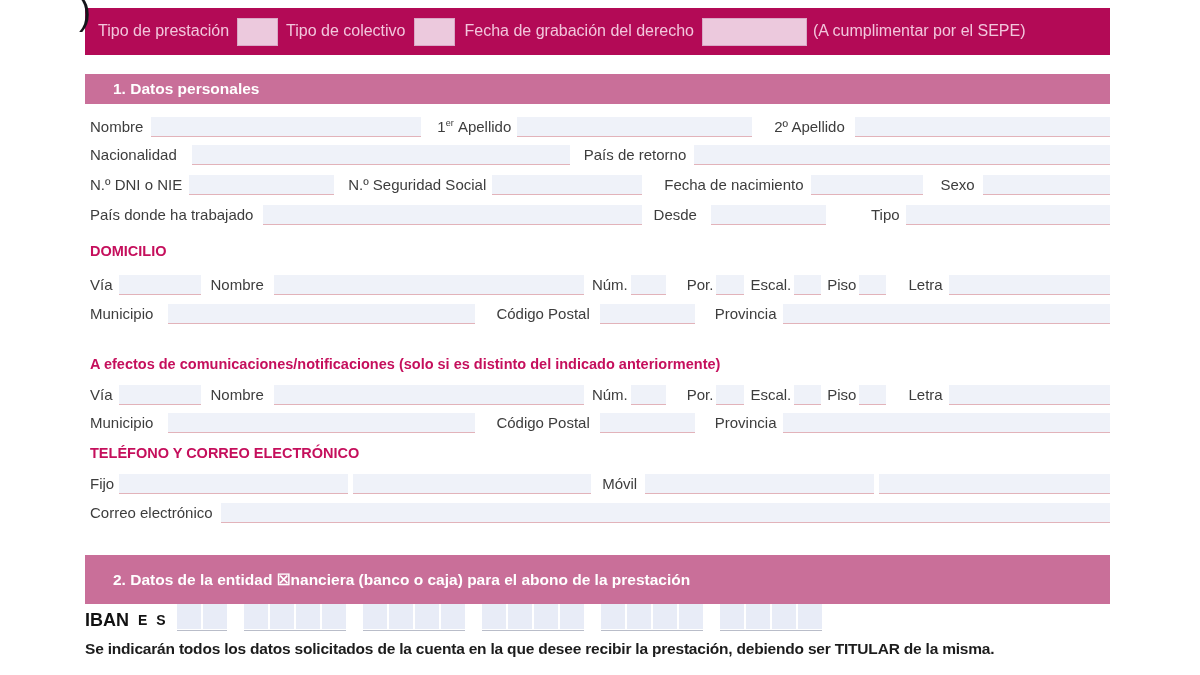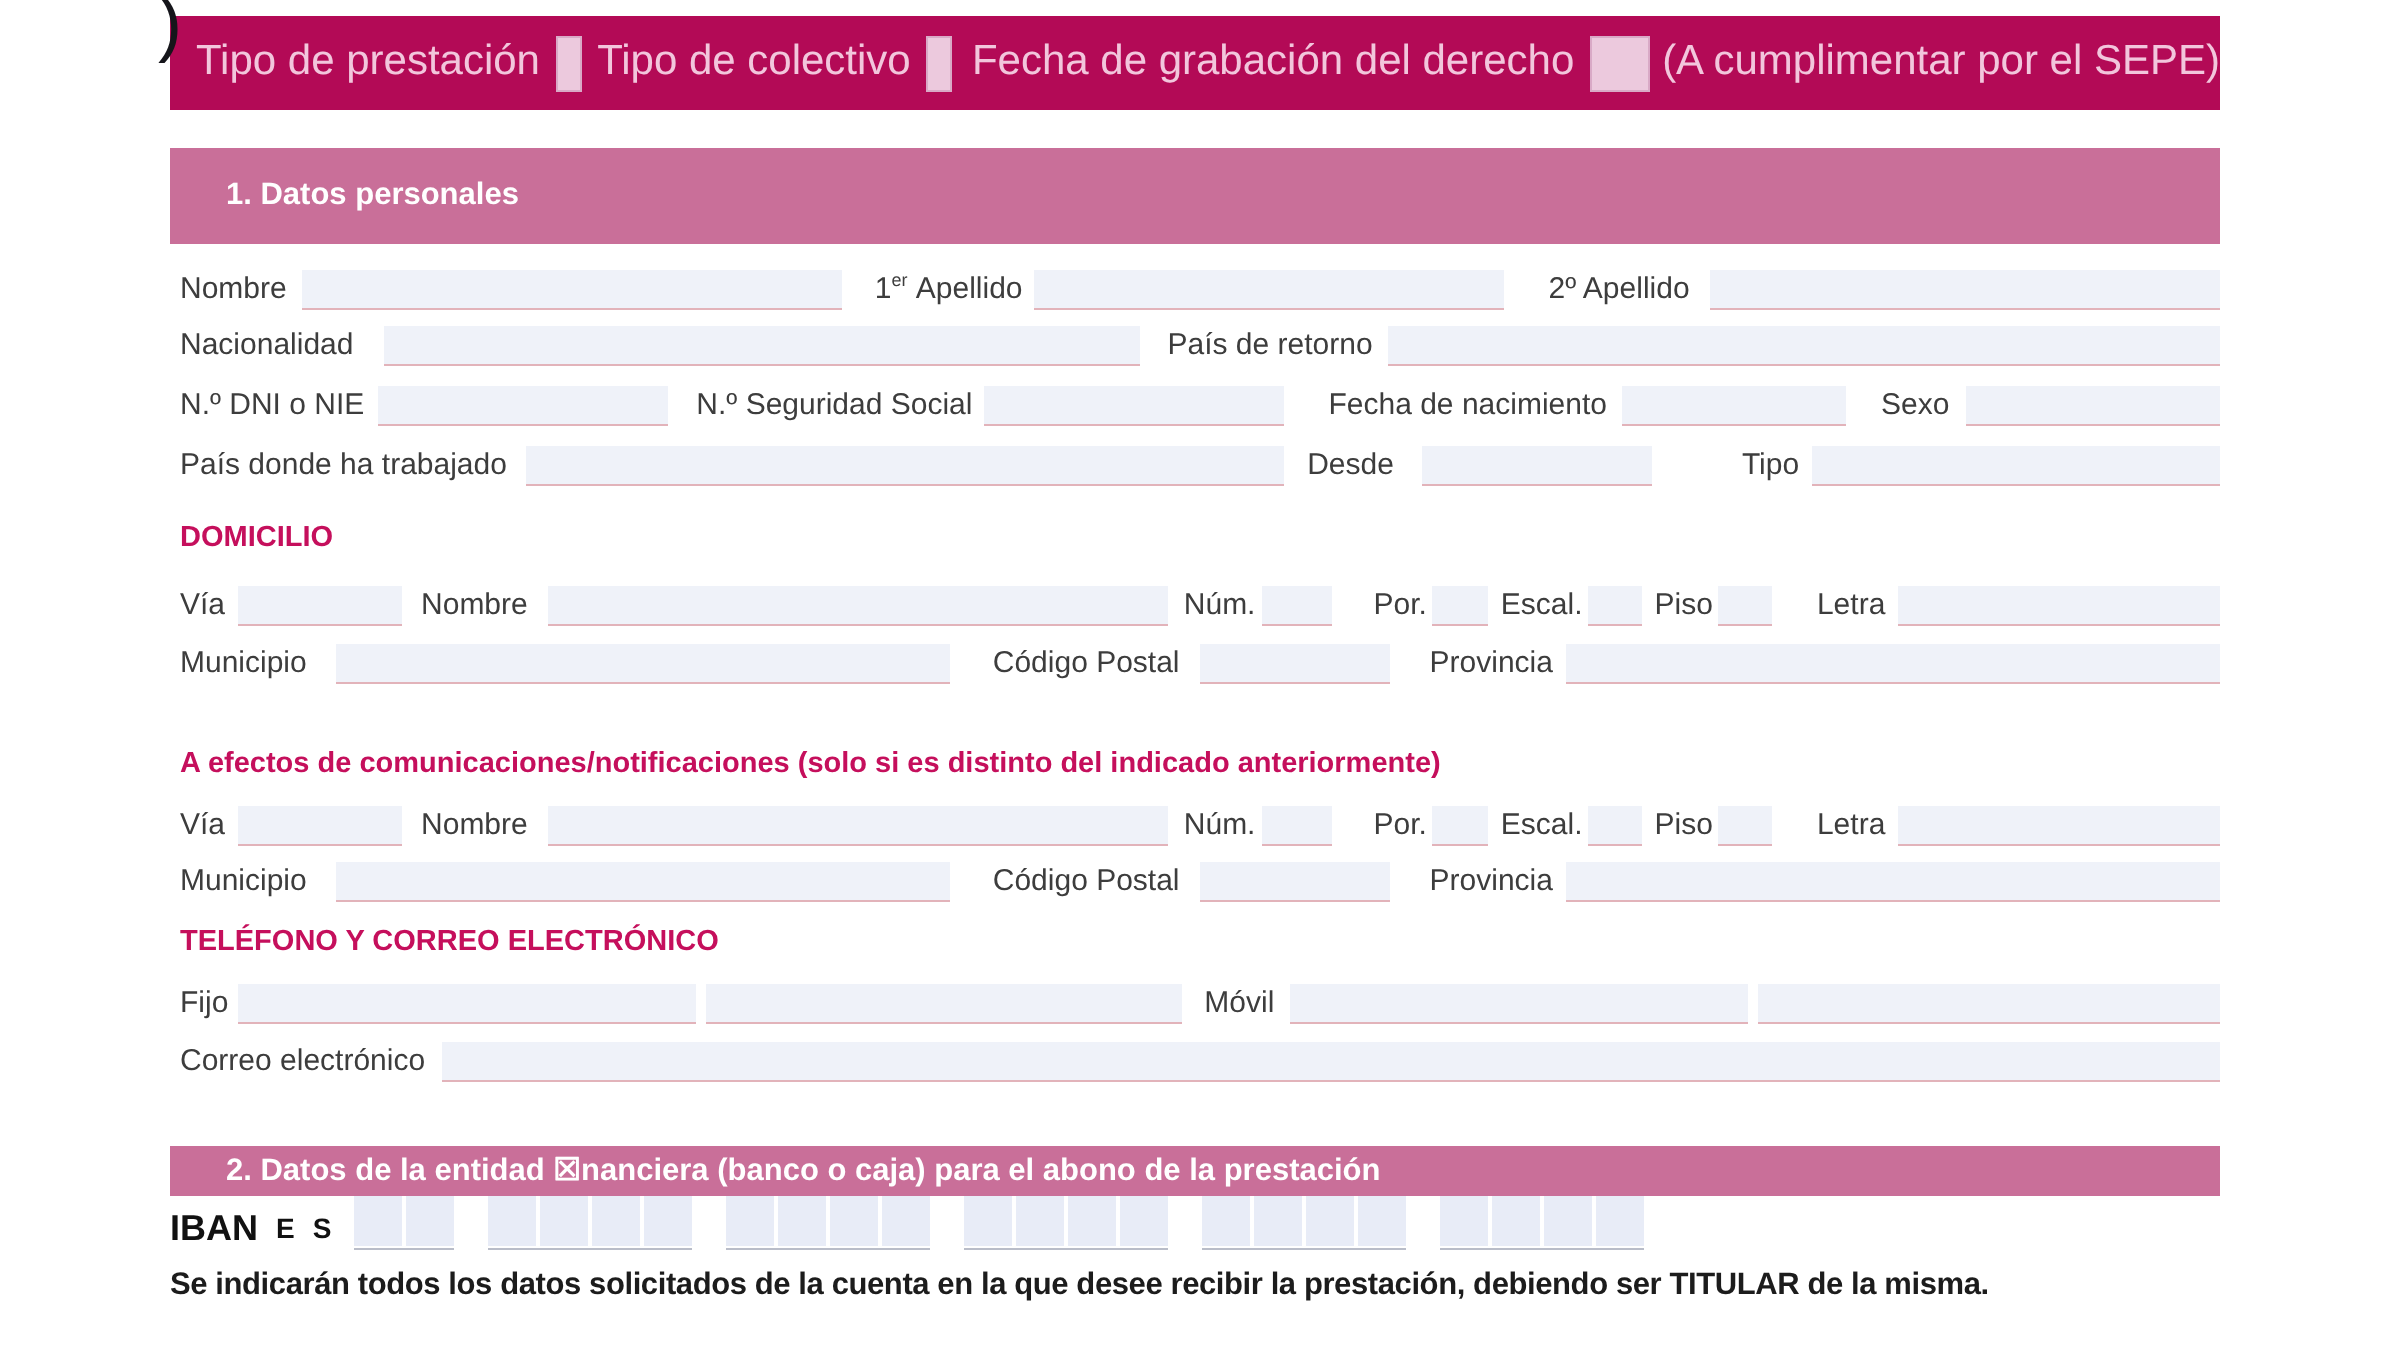--- a/index.html
+++ b/index.html
@@ -5,27 +5,27 @@
   * { box-sizing: border-box; }
   html,body { margin:0; padding:0; }
   body {
     width:1200px; height:675px; background:#ffffff; position:relative; overflow:hidden;
     font-family:"Liberation Sans", sans-serif; color:#3d3d3d;
   }
   .content { position:absolute; left:85px; top:0; width:1025px; }
   .stray { position:absolute; left:79px; top:-9px; font-size:36px; color:#15151a; z-index:5; font-weight:400; }
 
   .bar-dark {
-    margin-top:8px; height:47px; background:#b30a56; color:#f2c6dc; font-size:21px;
+    margin-top:8px; height:47px; background:#b30a56; color:#f2c6dc; font-size:16px;
     display:flex; align-items:center; white-space:nowrap;
   }
   .sepe-box { background:#ecc9dd; height:28px; border:1px solid #d9a9c6; }
 
   .section-bar {
-    height:48px; background:#c96f99; color:#ffffff; font-weight:bold; font-size:15.5px;
+    height:30px; background:#c96f99; color:#ffffff; font-weight:bold; font-size:15.5px;
     display:flex; align-items:center; padding-left:28px; white-space:nowrap;
   }
 
   .row { display:flex; align-items:flex-end; font-size:15px; white-space:nowrap; }
   .lb { padding-bottom:2px; }
   .f {
     background:#eff2f9; border:none; border-bottom:1px solid #e2b3ba; height:20px;
     outline:none; font:inherit; color:#333; padding:0 4px; border-radius:0;
   }
   .grow { flex:1 1 auto; min-width:20px; }
@@ -170,21 +170,21 @@
     <span class="lb" style="margin-left:11px">Móvil</span>
     <input class="f" style="width: 229px; margin-left: 8px;">
     <input class="f grow" style="margin-left: 5px;">
   </div>
 
   <div class="row" style="margin-top:9px">
     <span class="lb" style="margin-left:5px">Correo electrónico</span>
     <input class="f grow" style="margin-left: 8px;">
   </div>
 
-  <div class="section-bar" style="margin-top:32px; height:25px">
+  <div class="section-bar" style="margin-top:32px; height:49px">
     <span>2. Datos de la entidad ☒nanciera (banco o caja) para el abono de la prestación</span>
   </div>
 
 
   <div class="iban-row" style="">
     <span class="iban-lbl">IBAN</span>
     <span class="iban-es" style="margin-left:9px"><span>E</span><span>S</span></span>
     <span class="cellgroup" style="margin-left:2px">
         <input class="cell" maxlength="1" style="">
         <input class="cell" maxlength="1" style="">

